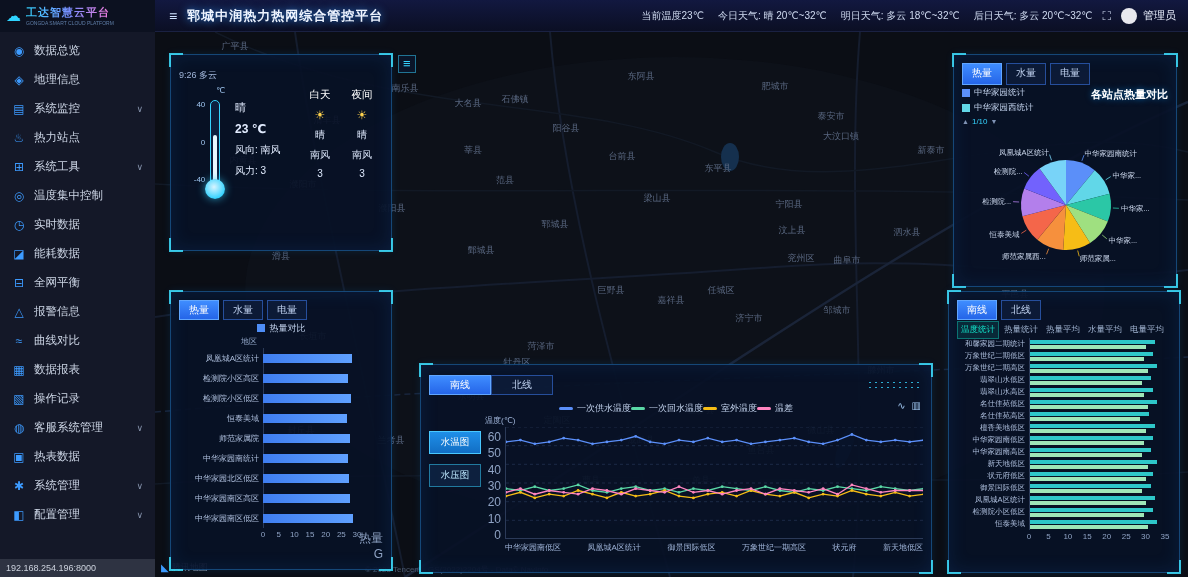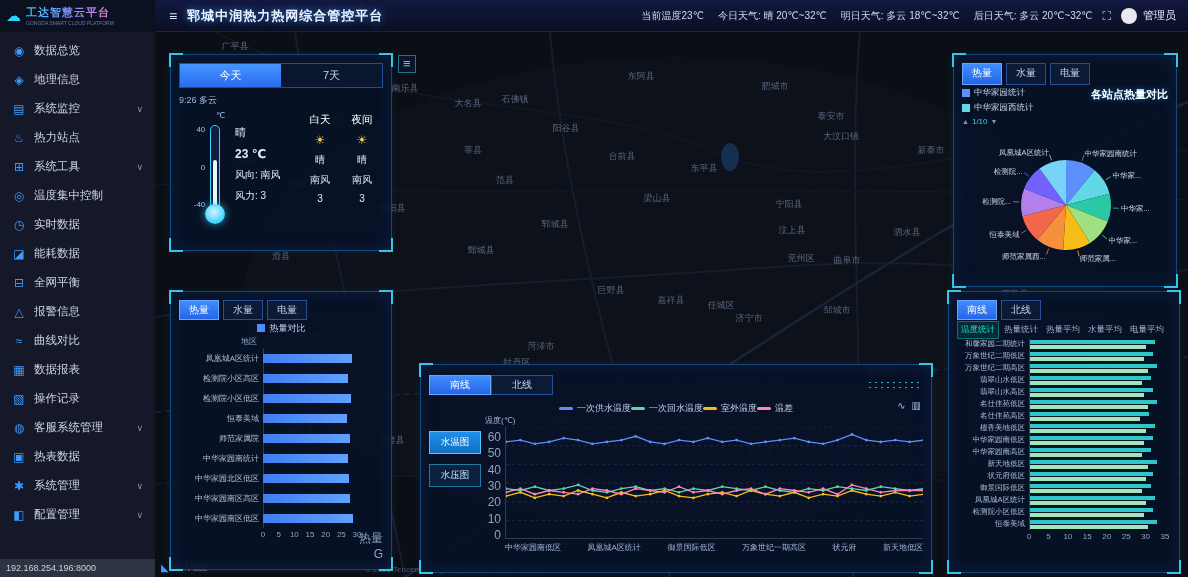--- a/index.html
+++ b/index.html
@@ -168,28 +168,28 @@
         <span class="map-label" style="left: 172px; top: 88px;">清丰县</span>
         <span class="map-label" style="left: 88px; top: 128px;">内黄县</span>
         <span class="map-label" style="left: 148px; top: 152px;">濮阳市</span>
         <span class="map-label" style="left: 237px; top: 176px;">濮阳县</span>
         <span class="map-label" style="left: 350px; top: 148px;">范县</span>
         <span class="map-label" style="left: 318px; top: 118px;">莘县</span>
         <span class="map-label" style="left: 411px; top: 96px;">阳谷县</span>
         <span class="map-label" style="left: 486px; top: 44px;">东阿县</span>
         <span class="map-label" style="left: 467px; top: 124px;">台前县</span>
         <span class="map-label" style="left: 502px; top: 166px;">梁山县</span>
-        <span class="map-label" style="left: 549px; top: 136px;">东平县</span>
+        <span class="map-label" style="left: 563px; top: 136px;">东平县</span>
         <span class="map-label" style="left: 637px; top: 198px;">汶上县</span>
         <span class="map-label" style="left: 634px; top: 172px;">宁阳县</span>
         <span class="map-label" style="left: 752px; top: 200px;">泗水县</span>
         <span class="map-label" style="left: 692px; top: 228px;">曲阜市</span>
         <span class="map-label" style="left: 646px; top: 226px;">兖州区</span>
         <span class="map-label" style="left: 594px; top: 286px;">济宁市</span>
-        <span class="map-label" style="left: 566px; top: 273px; font-family: Liberation Mono, monospace;">任城区</span>
+        <span class="map-label" style="left: 566px; top: 258px; font-family: Liberation Mono, monospace;">任城区</span>
         <span class="map-label" style="left: 516px; top: 268px;">嘉祥县</span>
         <span class="map-label" style="left: 456px; top: 258px;">巨野县</span>
         <span class="map-label" style="left: 400px; top: 192px;">郓城县</span>
         <span class="map-label" style="left: 326px; top: 218px;">鄄城县</span>
         <span class="map-label" style="left: 386px; top: 314px;">菏泽市</span>
         <span class="map-label" style="left: 362px; top: 330px;">牡丹区</span>
         <span class="map-label" style="left: 402px; top: 388px;">定陶区</span>
         <span class="map-label" style="left: 316px; top: 364px;">东明县</span>
         <span class="map-label" style="left: 436px; top: 448px;">曹县</span>
         <span class="map-label" style="left: 486px; top: 408px;">成武县</span>
@@ -313,24 +313,20 @@
           <span class="side-label">配置管理</span>
           <span class="chev">∨</span>
         </div>
       </div>
     <div class="side-footer">192.168.254.196:8000</div>
   </div>
 
   <div class="map-ham">≡</div>
 
   <div class="panel weather-panel">
-    <div class="wp-tabs" id="weather-tabs">
-        <div class="wp-tab active">今天</div>
-        <div class="wp-tab">7天</div>
-      </div>
     <div class="wp-time">9:26 多云</div>
     <div class="wp-body">
       <div class="thermo-wrap">
         <span class="thermo-unit">℃</span>
         <div class="thermo-scale">
           <span>40</span>
           <span>0</span>
           <span>-40</span>
         </div>
         <div class="thermo">

